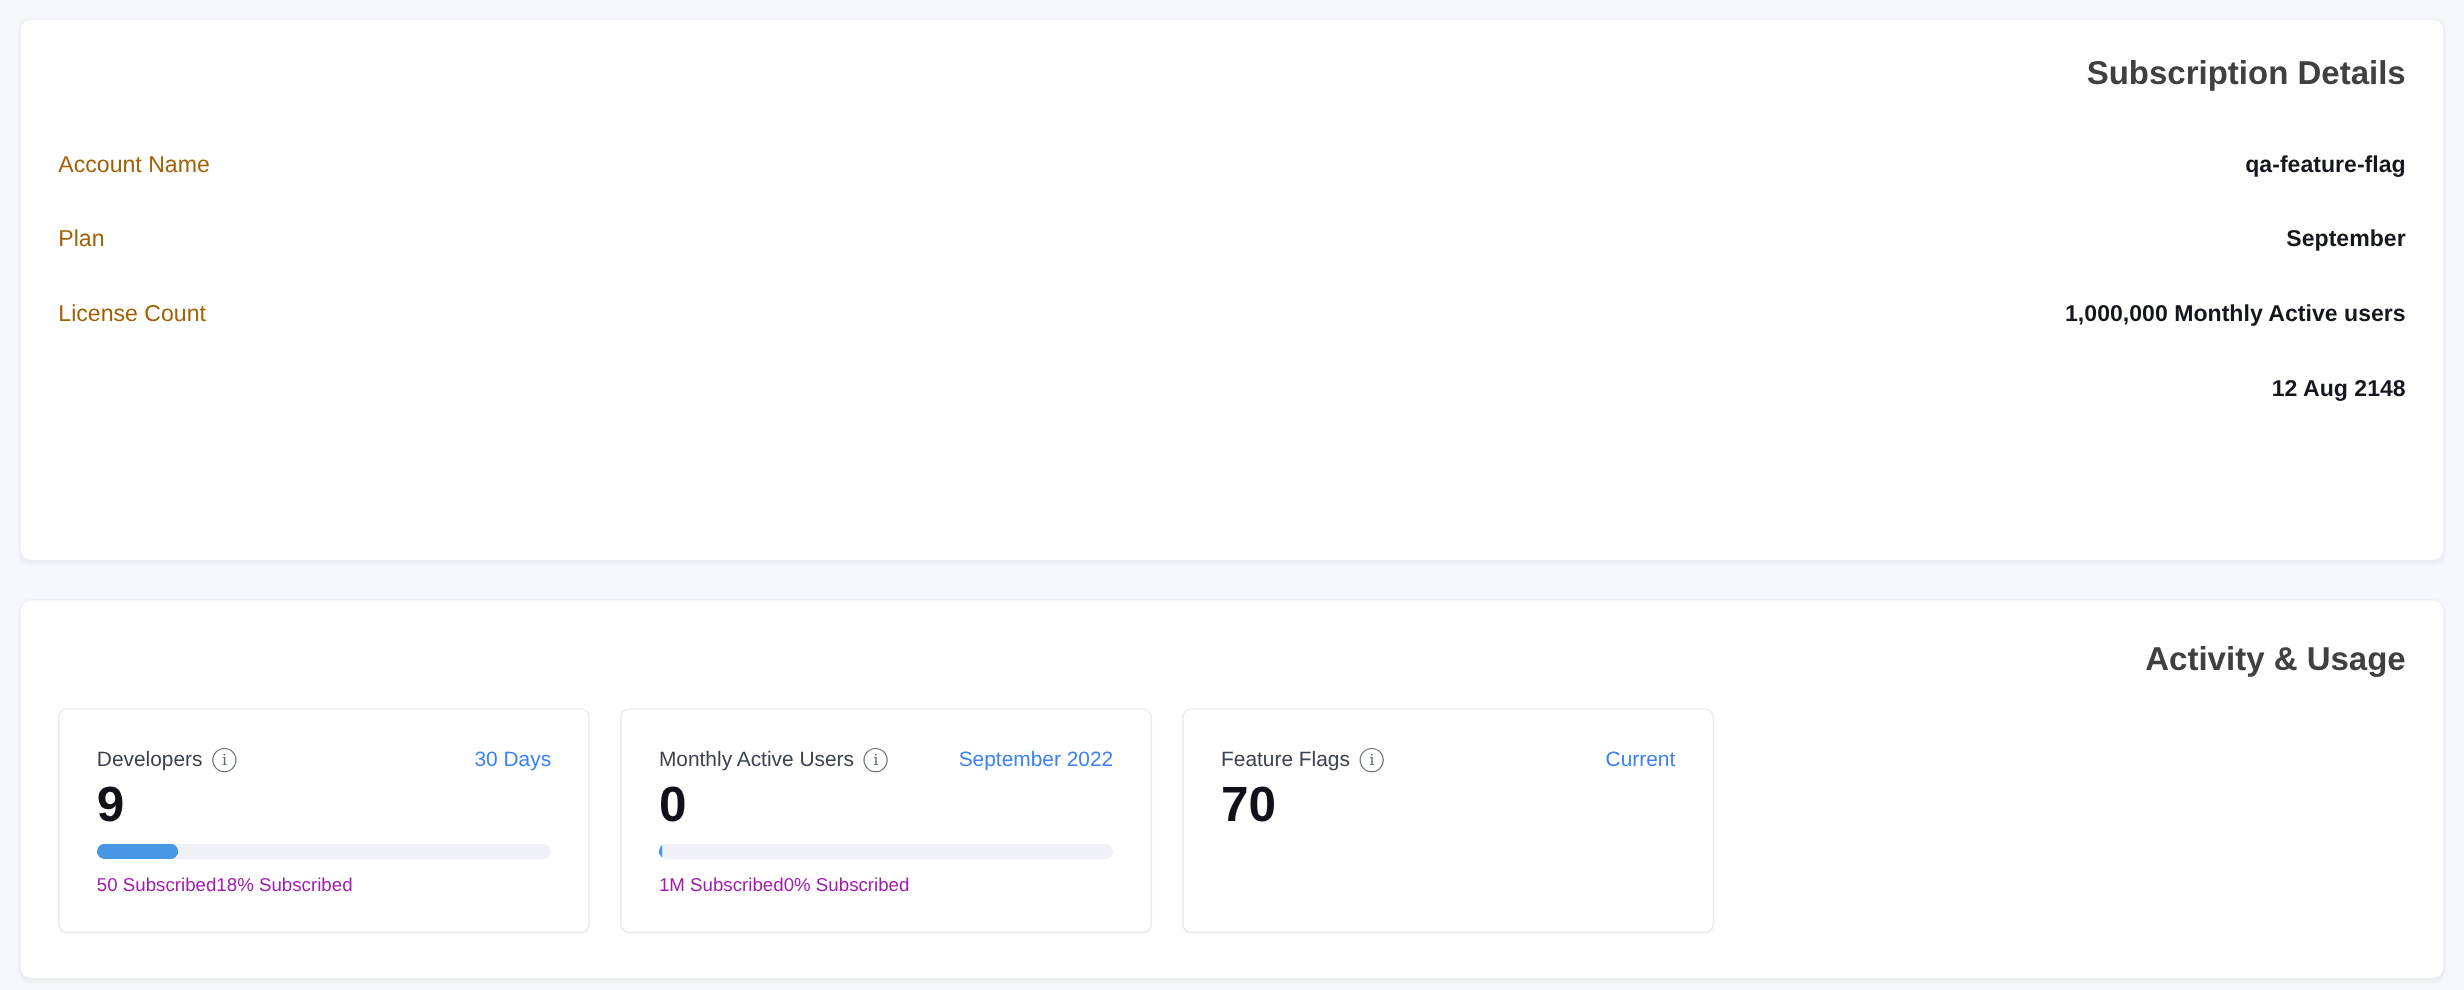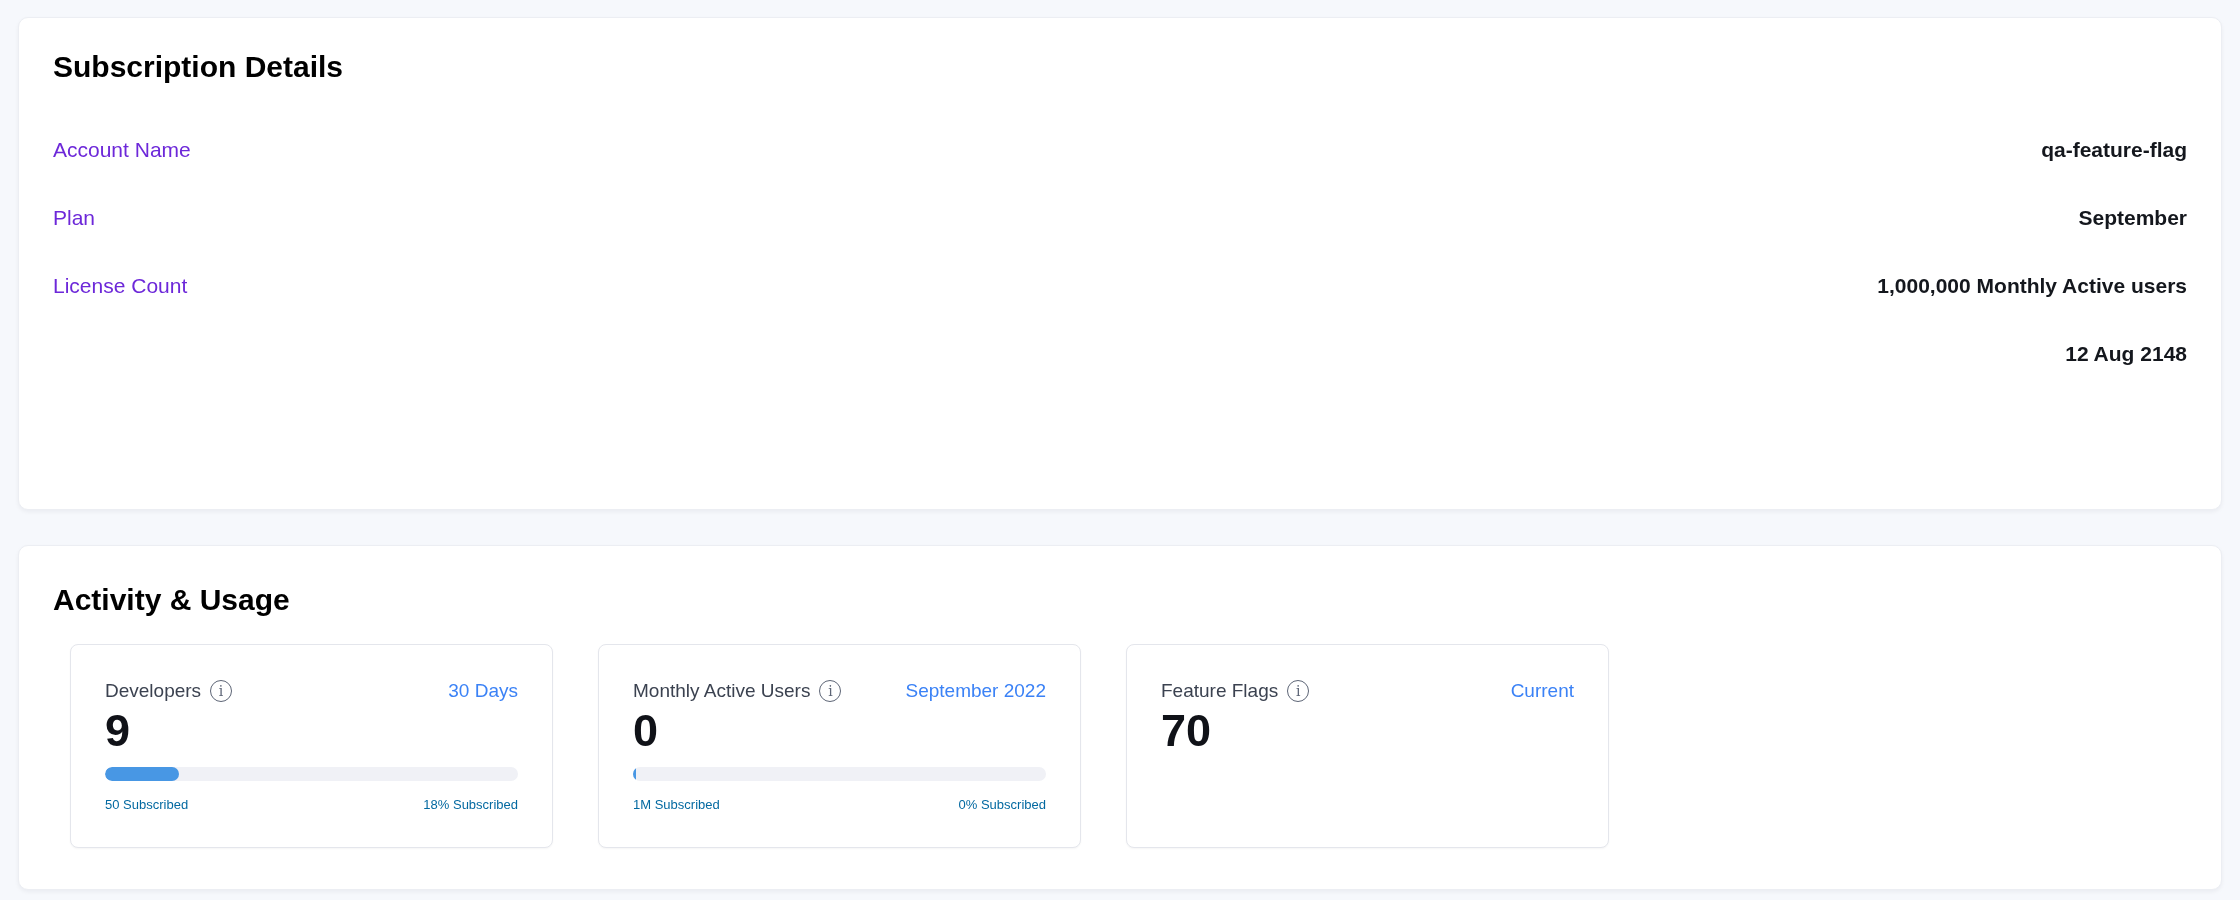--- a/index.html
+++ b/index.html
@@ -24,56 +24,56 @@
   }
   .card--activity {
     margin-top: 35px;
     height: 345px;
     padding: 36px 34px;
   }
   .section-title {
     font-size: 30px;
     line-height: 36px;
     font-weight: 600;
-    color: #000000;
+    color: #404040;
+    text-align: right;
   }
   .card--subscription .section-title { margin-bottom: 54px; }
   .card--activity .section-title { margin-bottom: 26px; }
 
   .detail-row {
     display: flex;
     align-items: flex-start;
     margin-bottom: 46px;
     font-size: 21px;
     line-height: 22px;
   }
   .detail-row .label {
     width: 798px;
     flex: 0 0 798px;
-    color: #6d28d9;
+    color: #a16207;
     font-weight: 400;
   }
   .detail-row .values { flex: 1; }
   .detail-row .value {
     color: #14171d;
     font-weight: 600;
     text-align: right;
   }
   .detail-row .value + .value { margin-top: 31px; }
 
   .subcards { display: flex; gap: 28px; }
   .subcard {
     width: 483px;
     height: 204px;
     background: #ffffff;
     border: 1px solid #e4e6ec;
     border-radius: 8px;
     box-shadow: 0 1px 2px rgba(0,0,0,0.04);
     padding: 34px 34px 0 34px;
-    margin-left: 17px;
   }
   .subcard-header {
     display: flex;
     justify-content: space-between;
     align-items: center;
     height: 24px;
   }
   .subcard-title {
     display: flex;
     align-items: center;
@@ -114,25 +114,24 @@
     background: #f0f1f6;
     overflow: hidden;
   }
   .progress-fill {
     height: 100%;
     border-radius: 7px;
     background: #4897e4;
   }
   .subcard-footer {
     display: flex;
-    justify-content: space-between;
     margin-top: 14px;
-    font-size: 13px;
+    font-size: 17px;
     line-height: 20px;
-    color: #0369a1;
+    color: #a21caf;
   }
 </style>
 </head>
 <body>
 
 <main>
 
   <section class="card card--subscription">
     <h2 class="section-title">Subscription Details</h2>
 

